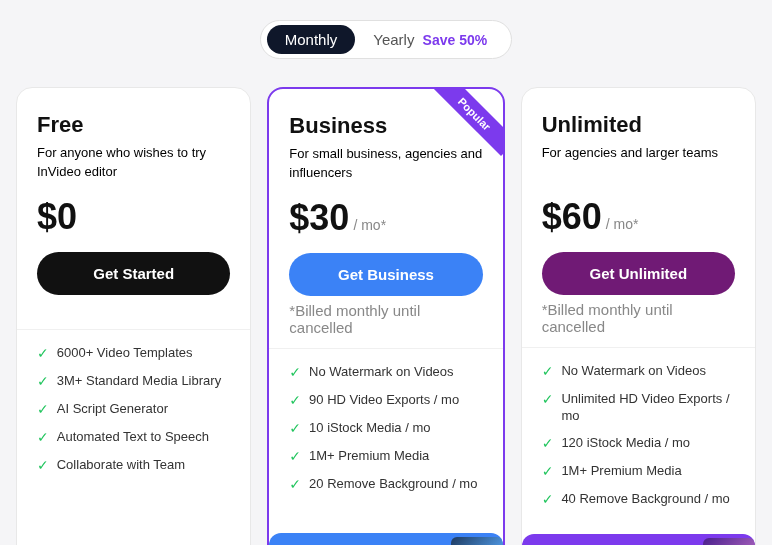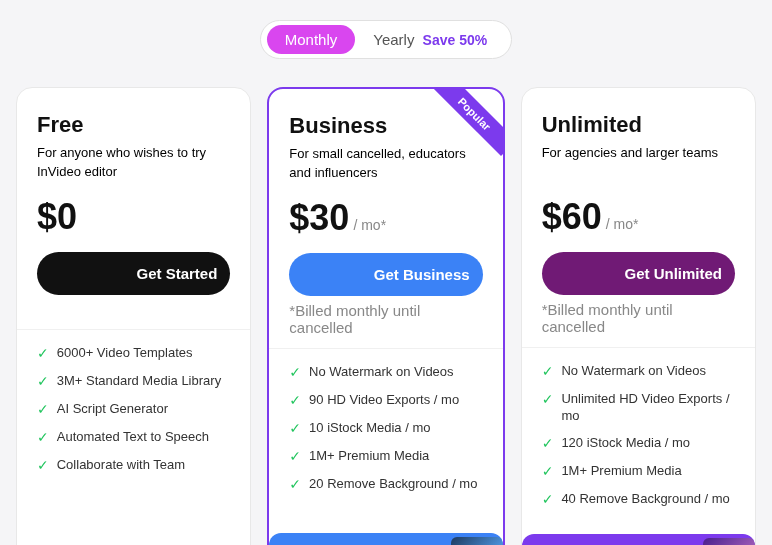--- a/index.html
+++ b/index.html
@@ -29,21 +29,21 @@
       border-radius: 50px;
       border: none;
       cursor: pointer;
       font-size: 15px;
       font-weight: 500;
       background: transparent;
       color: #555;
       transition: background 0.2s;
     }
     .toggle-btn.active {
-      background: #d946ef;
+      background: #0f172a;
       color: #fff;
     }
     .save-badge {
       color: #7c3aed;
       font-size: 14px;
       font-weight: 600;
       margin-left: 4px;
     }
 
     
@@ -103,21 +103,20 @@
     
     .btn-primary {
       width: 100%;
       padding: 13px;
       border-radius: 50px;
       border: none;
       font-size: 15px;
       font-weight: 700;
       cursor: pointer;
       margin-bottom: 6px;
-      text-align: right;
     }
     .btn-black {
       background: #111;
       color: #fff;
     }
     .btn-blue {
       background: #3b82f6;
       color: #ffffff;
     }
     .btn-purple {
@@ -278,21 +277,21 @@
       </ul>
     </div>
   </div>
 
   <div class="card highlighted">
     <div class="ribbon-wrapper">
       <div class="ribbon-inner">Popular</div>
     </div>
     <div class="card-inner">
       <div class="card-title">Business</div>
-      <div class="card-desc">For small cancelled, educators and influencers</div>
+      <div class="card-desc">For small business, agencies and influencers</div>
       <div class="price-row">
         <span class="price-dollar">$30</span>
         <span class="price-period">/ mo*</span>
       </div>
       <button class="btn-primary btn-blue">Get Business</button>
       <div class="billed-note">*Billed monthly until cancelled</div>
       <hr class="divider">
       <ul class="features-list">
         <li>
           <span class="check-icon">✓</span>

